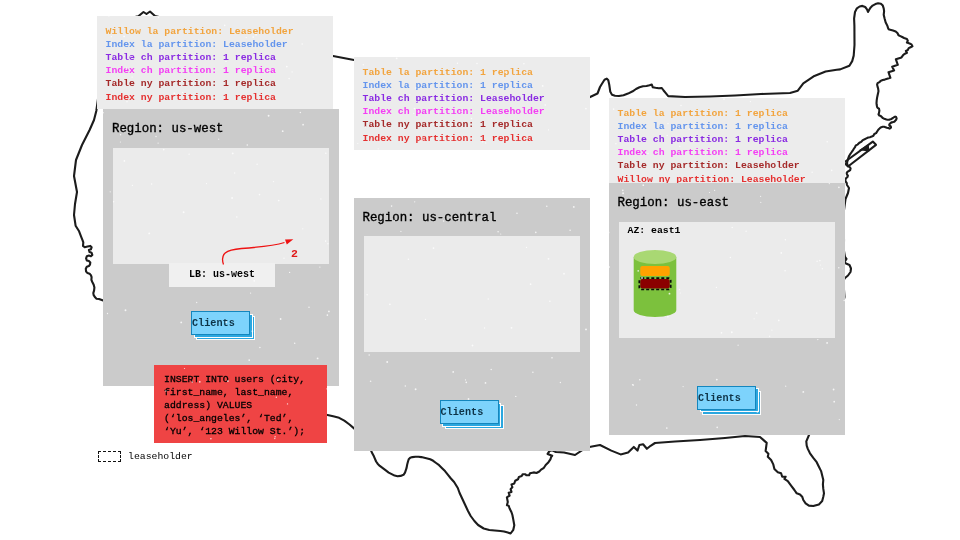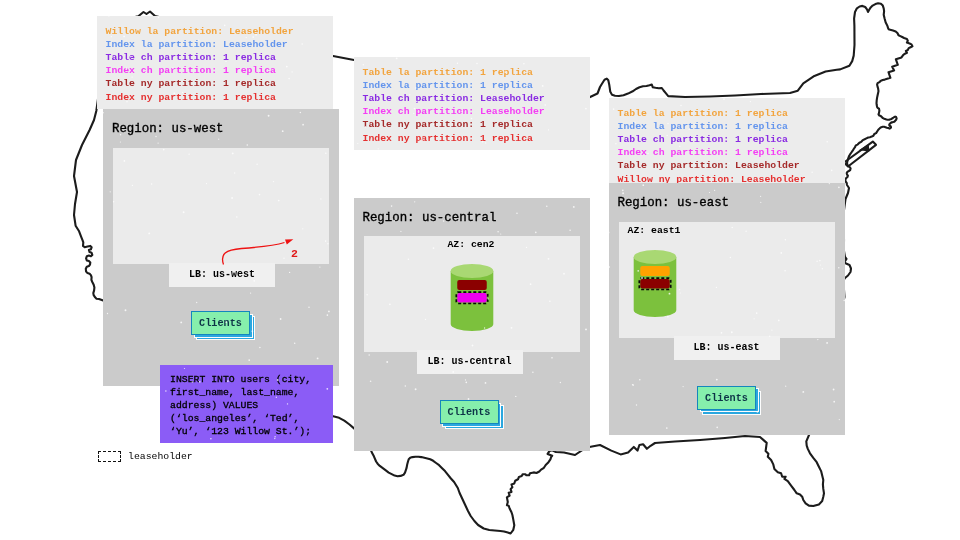--- a/index.html
+++ b/index.html
@@ -16,25 +16,25 @@
 .azbox{position:absolute;left:10px;top:38.5px;width:216px;height:116px;background:#ebebeb}
 .azcol{position:absolute;top:0;width:71px;height:116px;border-right:1px solid #c2c2c2}
 .azcol:last-child{border-right:none}
 .azlab{position:absolute;top:3px;left:0;width:100%;text-align:center;font-size:9.8px;
        line-height:12px;color:#000;white-space:pre}
 .lb{position:absolute;background:#f0f0f0;font-size:10px;color:#000;text-align:center;
     line-height:24px;width:106px;height:24px;z-index:3}
 .clients{position:absolute;width:59px;height:24px;z-index:3}
 .clients .l3{position:absolute;left:5px;top:5px;width:100%;height:100%;background:#2ba7df;border:1px solid #fdfdfd;box-sizing:border-box}
 .clients .l2{position:absolute;left:2.5px;top:2.5px;width:100%;height:100%;background:#2ba7df;border:1px solid #fdfdfd;box-sizing:border-box}
-.clients .l1{position:absolute;left:0;top:0;width:100%;height:100%;background:#86efac;border:1px solid #1486bd;box-sizing:border-box;
-             color:#0d3347;font-weight:bold;font-size:10.2px;text-align:center;line-height:23.5px}
+.clients .l1{position:absolute;left:0;top:0;width:100%;height:100%;background:#7dd3fc;border:1px solid #1486bd;box-sizing:border-box;
+             color:#0d3347;font-weight:bold;font-size:10.2px;text-align:left;line-height:23.5px}
 .c-or{color:#f2a43e}.c-bl{color:#6495ed}.c-pu{color:#8a2be2}.c-ma{color:#f43ef4}
 .c-br{color:#a52a2a}.c-re{color:#e53030}
-#sql{position:absolute;left:160px;top:364.5px;width:172.5px;height:78px;background:#8b5cf6;
+#sql{position:absolute;left:154px;top:364.5px;width:172.5px;height:78px;background:#ef4444;
      font-size:9.8px;line-height:13px;color:#000;white-space:pre;padding:8.5px 0 0 10px;
      box-sizing:border-box;z-index:2;font-weight:normal;-webkit-text-stroke:0.3px #000}
 #legend{position:absolute;left:98px;top:450px;z-index:2;font-size:9.8px;color:#000;font-weight:normal}
 #legend .box{position:absolute;left:0;top:1px;width:21px;height:9px;background:#fff;
              border:1.4px dashed #111}
 #legend .txt{position:absolute;left:30px;top:0;line-height:13px;white-space:pre}
 </style>
 </head>
 <body>
 
@@ -90,32 +90,21 @@
 
 <div class="tblock speck" style="left:353.5px;top:57px;width:236px;height:92.5px;"><span class="c-or">Table la partition: 1 replica</span>
 <span class="c-bl">Index la partition: 1 replica</span>
 <span class="c-pu">Table ch partition: Leaseholder</span>
 <span class="c-ma">Index ch partition: Leaseholder</span>
 <span class="c-br">Table ny partition: 1 replica</span>
 <span class="c-re">Index ny partition: 1 replica</span></div>
 <div class="panel speck" style="left:353.5px;top:149.5px;width:236px;height:253px;margin-top:48px;">
   <div class="rtitle">Region: us-central</div>
   <div class="azbox speck">
-    <div class="azcol" style="left:72px">
-        <div class="azlab">AZ: cen2</div>
-      <svg class="abs" style="left:0;top:28px" width="72" height="75" viewBox="0 0 72 75">
-        <path d="M14.7,7 L14.7,60 A21.3,7 0 0 0 57.3,60 L57.3,7 Z" fill="#7cc13d"></path>
-        <ellipse cx="36" cy="7" rx="21.3" ry="7" fill="#a9d873"></ellipse>
-        <rect x="21.25" y="16" width="29.5" height="10" rx="2" fill="#8b0000"></rect>
-        <rect x="21.25" y="29" width="29.5" height="9.6" rx="2" fill="#ee00ee"></rect>
-        <rect x="20.3" y="28.1" width="31.4" height="11.4" rx="2" fill="none" stroke="#0a0a0a" stroke-width="1.7" stroke-dasharray="3 2"></rect>
-      </svg>
-    </div>
   </div>
-  <div class="lb" style="left:63px;top:152.5px;">LB: us-central</div>
   <div class="clients" style="left:86px;top:202.5px;">
       <div class="l3"></div>
       <div class="l2"></div>
       <div class="l1">Clients</div>
     </div>
 </div>
 
 <div class="tblock speck" style="left:608.5px;top:98px;width:236px;height:91.5px;"><span class="c-or">Table la partition: 1 replica</span>
 <span class="c-bl">Index la partition: 1 replica</span>
 <span class="c-pu">Table ch partition: 1 replica</span>
@@ -129,21 +118,20 @@
         <div class="azlab">AZ: east1</div>
       <svg class="abs" style="left:0;top:28px" width="72" height="75" viewBox="0 0 72 75">
         <path d="M14.7,7 L14.7,60 A21.3,7 0 0 0 57.3,60 L57.3,7 Z" fill="#7cc13d"></path>
         <ellipse cx="36" cy="7" rx="21.3" ry="7" fill="#a9d873"></ellipse>
         <rect x="21.25" y="16" width="29.5" height="10" rx="2" fill="#ffa200"></rect>
         <rect x="21.25" y="29" width="29.5" height="9.6" rx="2" fill="#8b0000"></rect>
         <rect x="20.3" y="28.1" width="31.4" height="11.4" rx="2" fill="none" stroke="#0a0a0a" stroke-width="1.7" stroke-dasharray="3 2"></rect>
       </svg>
     </div>
   </div>
-  <div class="lb" style="left:65px;top:152.5px;">LB: us-east</div>
   <div class="clients" style="left:88.5px;top:202.5px;">
       <div class="l3"></div>
       <div class="l2"></div>
       <div class="l1">Clients</div>
     </div>
 </div>
 
 <div id="sql">INSERT INTO users (city,
 first_name, last_name,
 address) VALUES

